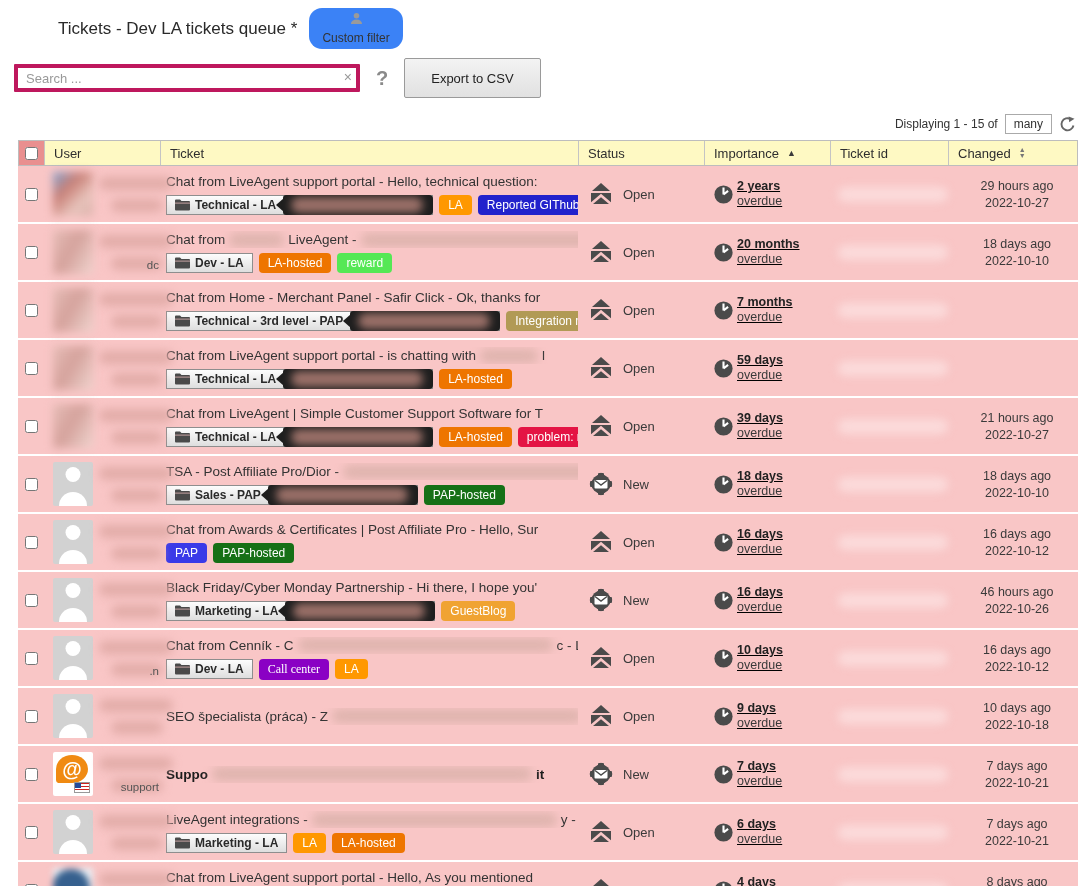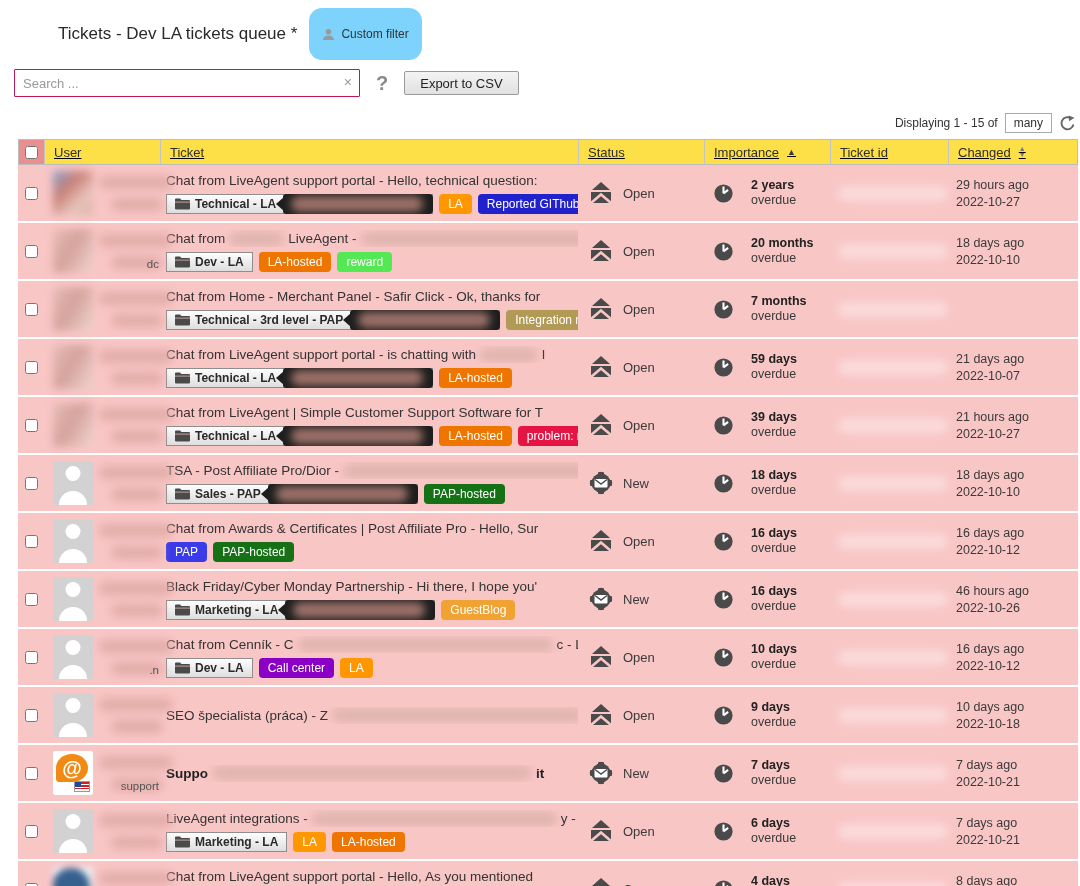--- a/index.html
+++ b/index.html
@@ -1,38 +1,38 @@
 <!DOCTYPE html>
 <html><head>
 <meta charset="utf-8">
 <style>
   html,body{margin:0;padding:0;background:#fff;width:1080px;height:886px;overflow:hidden;
     font-family:"Liberation Sans","DejaVu Sans",sans-serif;}
   
   .topbar{display:flex;align-items:center;gap:12px;margin:8px 0 0 14px;}
   .title{font-size:17px;color:#2a2a2a;margin-left:44px;}
-  .filter-pill{display:inline-flex;align-items:center;gap:6px;background:#7dd3fc;border-radius:13px;
-    padding:19px 13px;font-size:12px;color:#333;}
+  .filter-pill{display:inline-flex;align-items:center;gap:6px;background:#3b82f6;border-radius:13px;
+    padding:4px 13px;font-size:12px;color:#333;flex-direction:column;}
   .searchrow{display:flex;align-items:center;margin:9px 0 0 14px;gap:16px;}
   .searchbox{position:relative;width:346px;}
-  input.search{width:100%;height:28px;border:1px solid #be185d;padding:0 26px 0 8px;font-size:13px;
+  input.search{width:100%;height:28px;border:4px solid #be185d;padding:0 26px 0 8px;font-size:13px;
     color:#333;box-sizing:border-box;outline:none;border-radius:1px;}
   input.search::placeholder{color:#999;}
   .clear-x{position:absolute;right:8px;top:5px;color:#999;font-size:14px;line-height:16px;cursor:default;}
   .help{color:#8a8a8a;font-size:20px;font-weight:bold;}
-  .export{height:24px;padding:0 15px;background:linear-gradient(#f3f3f3,#e1e1e1);border:1px solid #9a9a9a;
+  .export{height:40px;padding:0 26px;background:linear-gradient(#f3f3f3,#e1e1e1);border:1px solid #9a9a9a;
     font-size:13px;color:#222;border-radius:2px;font-family:inherit;}
   .pagingrow{display:flex;justify-content:flex-end;align-items:center;gap:7px;margin:16px 4px 6px 0;
     font-size:12px;color:#333;}
   .many{border:1px solid #aaa;background:#fff;padding:2px 8px;font-size:12px;color:#333;}
   .refresh{display:inline-flex;}
   
   .table{margin-left:18px;width:1060px;}
   .thead,.row{display:grid;grid-template-columns:26px 116px 418px 126px 126px 118px 130px;}
-  .thead{height:26px;background:#fde047;border:1px solid #bdbdbd;box-sizing:border-box;text-decoration:underline;}
+  .thead{height:26px;background:#fef9c3;border:1px solid #bdbdbd;box-sizing:border-box;}
   .th{display:flex;align-items:center;gap:8px;padding-left:9px;font-size:13px;color:#2e2e2e;
     border-right:1px solid #c4c4c4;overflow:hidden;}
   .th:last-child{border-right:none;}
   .th-check{background:#e98f8f;justify-content:center;padding:0;}
   .sort-asc{font-size:9px;color:#3a3a3a;}
   .sort-both{display:flex;flex-direction:column;font-size:7px;color:#777;line-height:6px;}
   input[type=checkbox]{width:13px;height:13px;margin:0;}
   .row{height:56px;background:#f9c6c6;border-bottom:2px solid #fff;align-items:center;}
   .cell{height:100%;box-sizing:border-box;}
   
@@ -70,28 +70,28 @@
     border:1px solid #8e8e8e;border-radius:0;padding:2px 8px;font-size:12px;color:#2a2a2a;
     font-weight:bold;flex:0 0 auto;}
   .deptblur{height:20px;width:150px;background:#1e1e1e;border-radius:3px 4px 4px 3px;
     margin:-3px -9px -3px 2px;position:relative;}
   .deptblur::before{content:"";position:absolute;left:-7px;top:50%;transform:translateY(-50%);
     border-top:7px solid transparent;border-bottom:7px solid transparent;border-right:8px solid #1e1e1e;}
   .smudge{position:absolute;inset:2px 10px 2px 8px;background:#9a7068;border-radius:8px;filter:blur(4px);}
   .badge{border-radius:4px;padding:3px 9px;font-size:12px;color:#fff;flex:0 0 auto;}
   
   .c-status{display:flex;align-items:center;gap:9px;padding-left:10px;font-size:13px;color:#3a3a3a;}
-  .c-imp{display:flex;align-items:center;gap:16px;padding-left:8px;}
+  .c-imp{display:flex;align-items:center;gap:2px;padding-left:8px;text-decoration:underline;}
   .sicon{display:inline-flex;flex:0 0 auto;}
   .imptext{font-size:12.5px;color:#3a3a3a;line-height:15px;}
   .imptext b{color:#222;display:block;}
   .c-tid{display:flex;align-items:center;padding-left:8px;}
   .tidblob{width:128px;height:15px;border-radius:8px;background:#fbdada;filter:blur(4px);}
   .c-changed{font-size:12.5px;color:#3a3a3a;display:flex;flex-direction:column;justify-content:center;
-    gap:3px;padding-left:8px;line-height:14px;}
+    gap:3px;padding-left:8px;line-height:14px;text-align:center;}
 </style>
 </head>
 <body>
 
 <div class="topbar">
   <span class="title">Tickets - Dev LA tickets queue *</span>
   <span class="filter-pill">
     <svg width="13" height="13" viewBox="0 0 14 14" fill="#9a9a9a">
       <circle cx="7" cy="4" r="3"></circle>
         <path d="M1 13 a6 5 0 0 1 12 0 Z"></path>
@@ -375,24 +375,20 @@
             </svg>
           </span>
           <div class="imptext">
             <b>59 days</b>
             <div>overdue</div>
           </div>
         </div>
         <div class="cell c-tid">
           <div class="tidblob"></div>
         </div>
-        <div class="cell c-changed">
-          <div>21 days ago</div>
-          <div>2022-10-07</div>
-        </div>
       </div>
       <div class="row">
         <div class="cell c-check">
           <input type="checkbox" style="">
         </div>
         <div class="cell c-user">
           <div class="avatar photo-pink"></div>
           <div class="ublobs">
             <div class="ublob b1"></div>
             <div class="ublob b2"></div>
@@ -645,21 +641,21 @@
             <span>c - LiveAge</span>
           </div>
           <div class="tags">
             <span class="dept">
               <svg width="15" height="12" viewBox="0 0 15 12" fill="#4a4a4a">
                 <path d="M0 1.5 Q0 0.5 1 0.5 H5 L6.5 2 H14 Q15 2 15 3 V10.5 Q15 11.5 14 11.5 H1 Q0 11.5 0 10.5 Z"></path>
                 <rect x="0" y="3.6" width="15" height="1" fill="#f9c6c6" opacity="0.7"></rect>
               </svg>
               <b>Dev - LA</b>
             </span>
-            <span class="badge" style="background: rgb(138, 0, 196);">Call center</span>
+            <span class="badge" style="background: rgb(138, 0, 196); font-family: Liberation Serif, serif;">Call center</span>
             <span class="badge" style="background: rgb(255, 152, 0);">LA</span>
           </div>
         </div>
         <div class="cell c-status">
           <span class="sicon">
             <svg width="26" height="24" viewBox="0 0 26 24">
               <path d="M13 1 L4 9 H22 Z" fill="#4a4a4a"></path>
               <path d="M3 11 H23 V22 H3 Z" fill="#4a4a4a"></path>
               <path d="M3 22 L13 13.5 L23 22" fill="none" stroke="#f9c6c6" stroke-width="2.6"></path>
             </svg>

